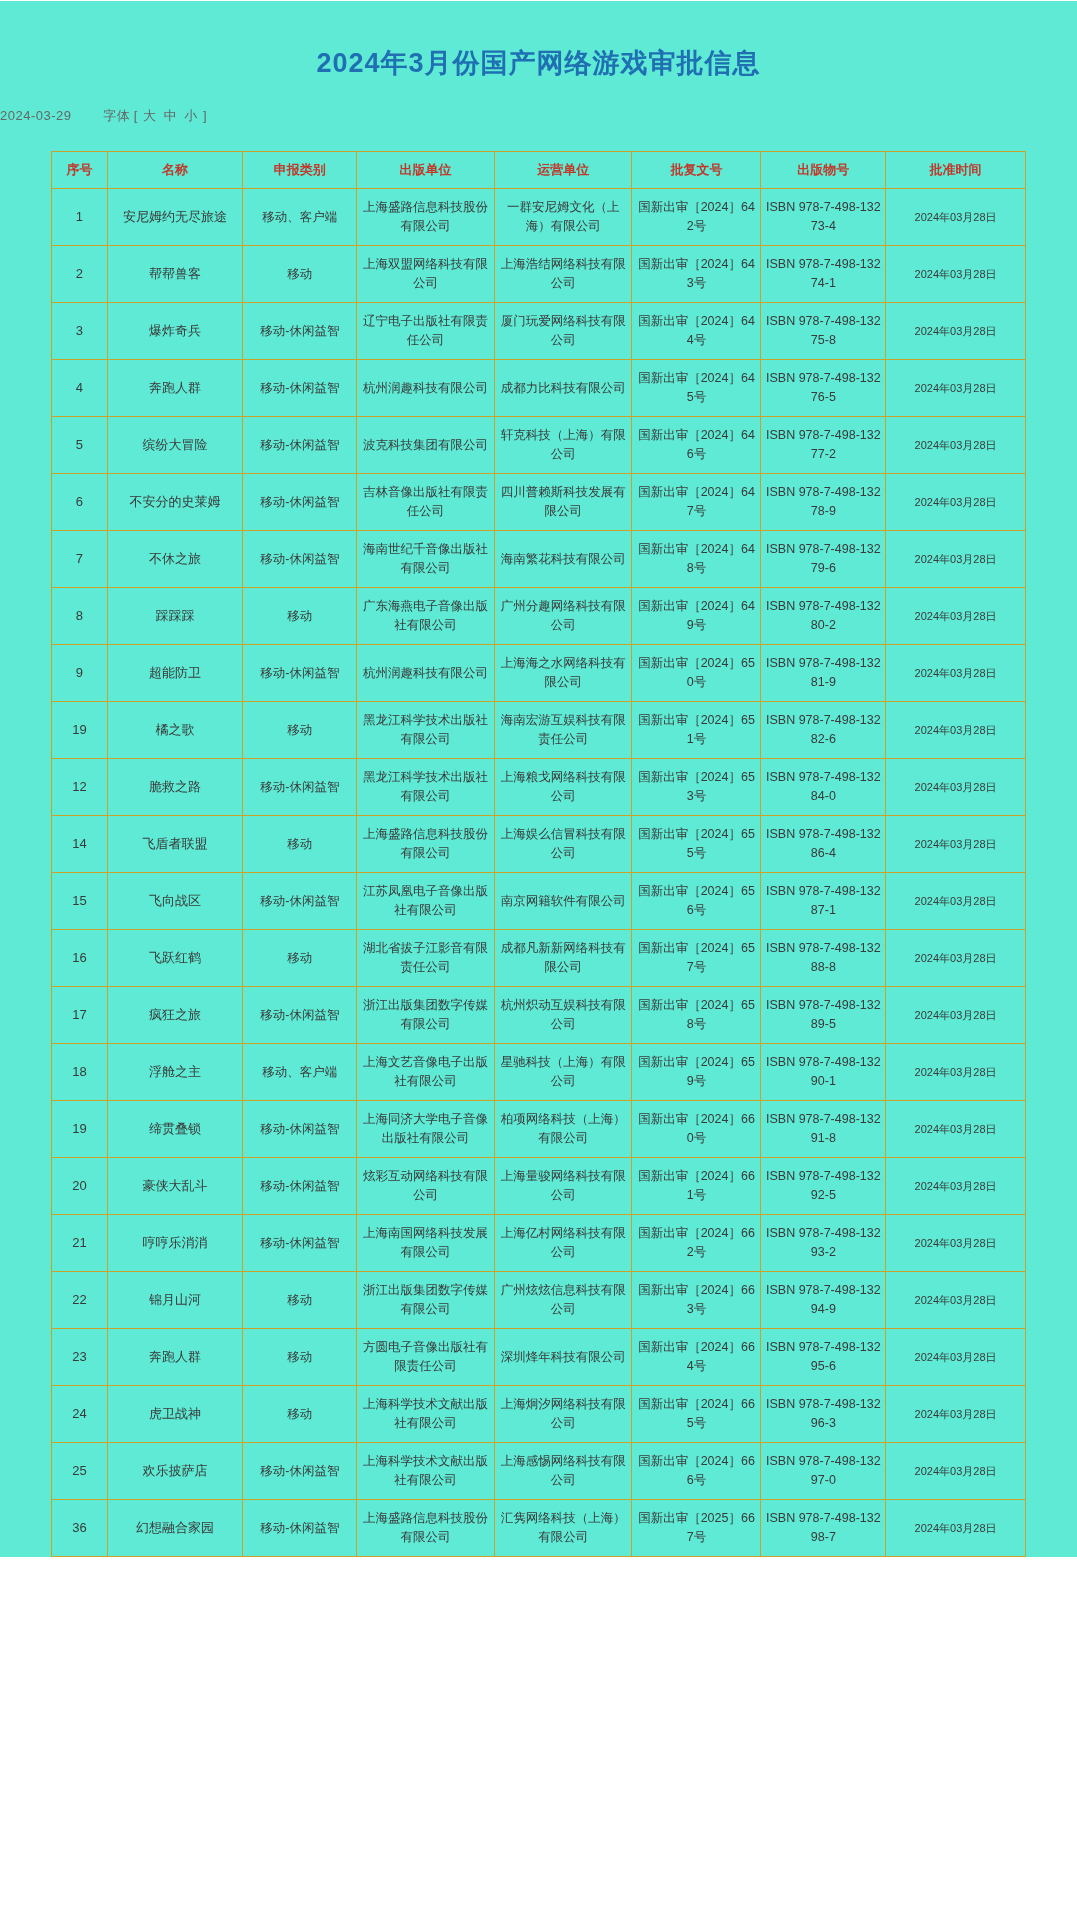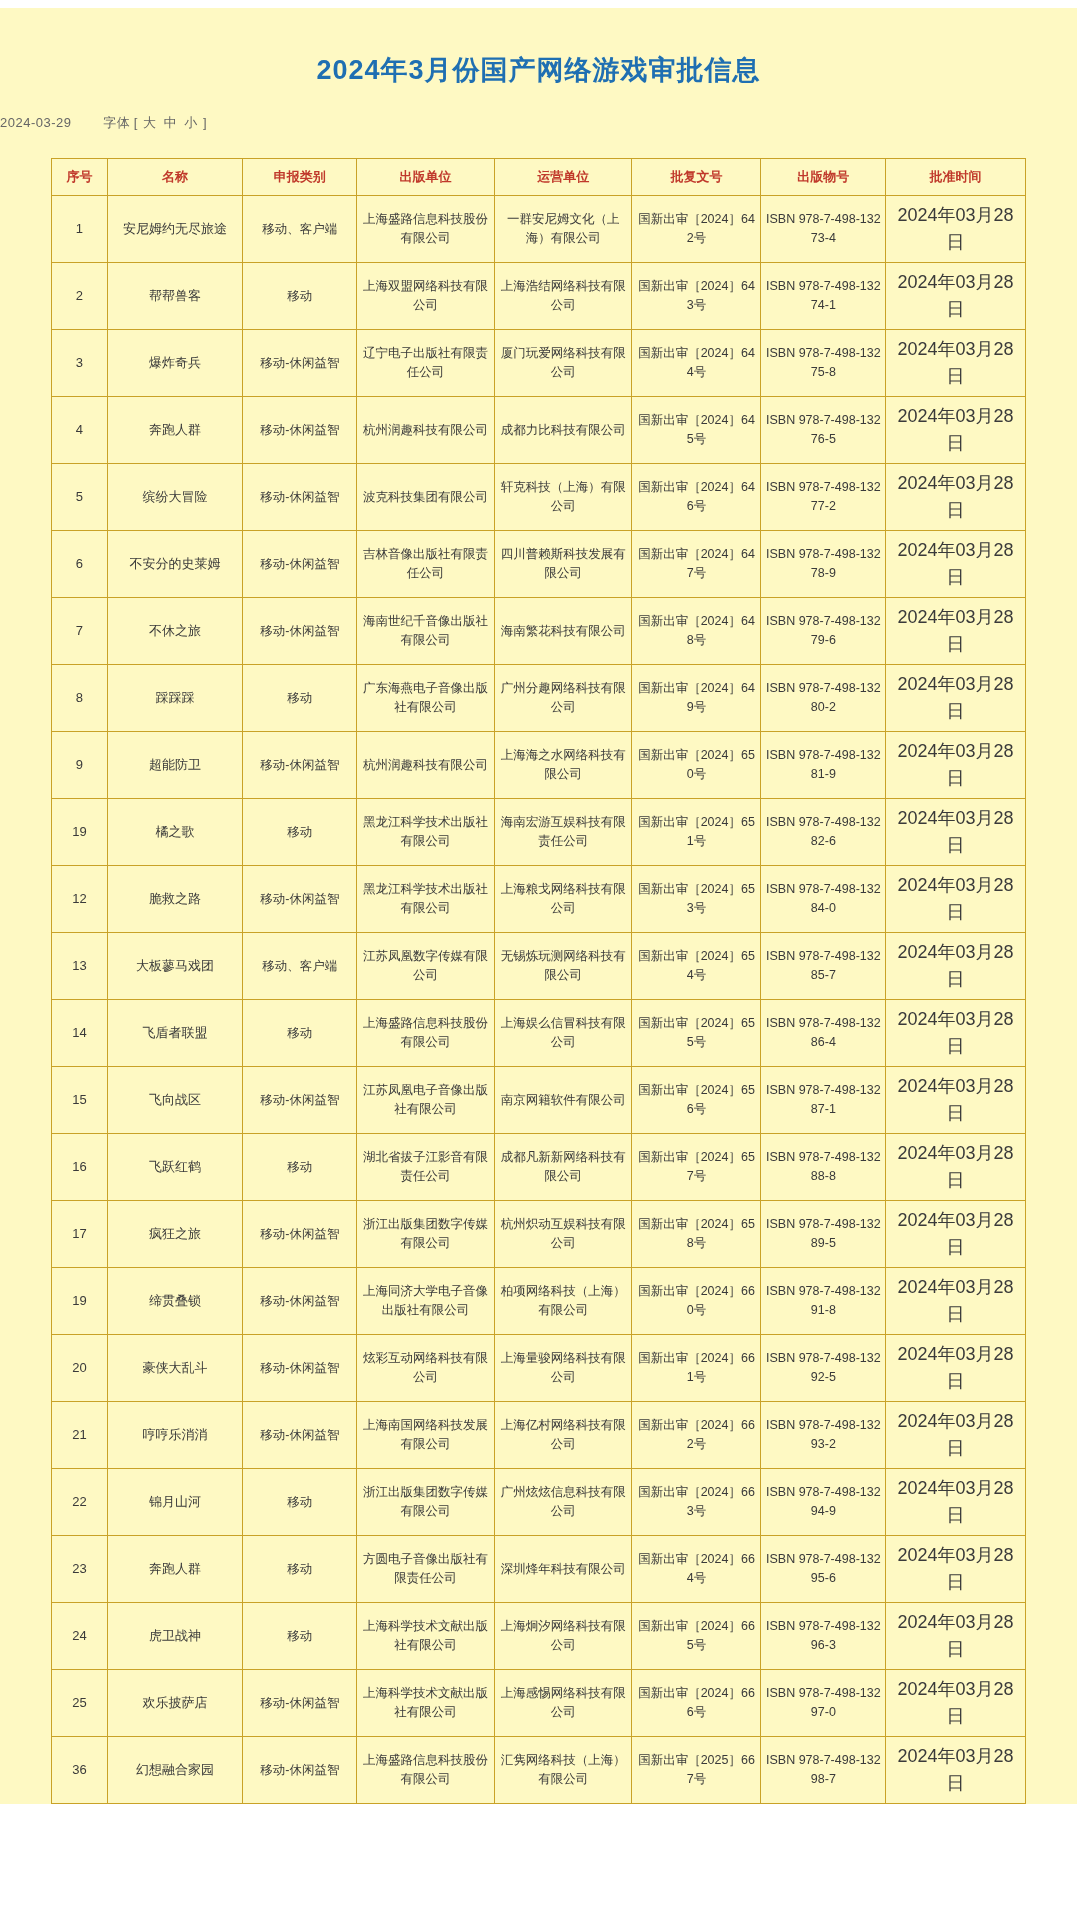--- a/index.html
+++ b/index.html
@@ -7,22 +7,22 @@
     padding: 0;
     background: #ffffff;
   }
   body {
     width: 1077px;
     font-family: "Liberation Sans", sans-serif;
     color: #333;
   }
   .page {
     width: 1077px;
-    margin: 8px auto;
-    background: #fef9c3;
+    margin: 1px auto;
+    background: #5eead4;
     position: relative;
   }
   .title {
     text-align: center;
     color: #1f6fb2;
     font-size: 27px;
     font-weight: bold;
     padding-top: 44px;
     letter-spacing: 1px;
   }
@@ -54,21 +54,21 @@
   }
   table.reg th {
     color: #c0392b;
     font-weight: bold;
     height: 26px;
     padding: 5px 3px;
     font-size: 13px;
   }
   table.reg td.seq { font-size: 13px; }
   table.reg td.name { font-size: 13px; }
-  table.reg td.date { font-size: 18px; }
+  table.reg td.date { font-size: 11px; }
   col.c-seq { width: 52px; }
   col.c-name { width: 126px; }
   col.c-type { width: 106px; }
   col.c-pub { width: 128px; }
   col.c-op { width: 128px; }
   col.c-doc { width: 120px; }
   col.c-isbn { width: 116px; }
   col.c-approve { width: 130px; }
   .row-tall td { height: 44px; }
 </style>
@@ -217,30 +217,20 @@
           <td class="seq">12</td>
           <td class="name">脆救之路</td>
           <td class="type">移动-休闲益智</td>
           <td class="publisher">黑龙江科学技术出版社有限公司</td>
           <td class="operator">上海粮戈网络科技有限公司</td>
           <td class="doc">国新出审［2024］653号</td>
           <td class="isbn">ISBN 978-7-498-13284-0</td>
           <td class="date">2024年03月28日</td>
         </tr>
         <tr class="row-tall">
-          <td class="seq">13</td>
-          <td class="name">大板蓼马戏团</td>
-          <td class="type">移动、客户端</td>
-          <td class="publisher">江苏凤凰数字传媒有限公司</td>
-          <td class="operator">无锡炼玩测网络科技有限公司</td>
-          <td class="doc">国新出审［2024］654号</td>
-          <td class="isbn">ISBN 978-7-498-13285-7</td>
-          <td class="date">2024年03月28日</td>
-        </tr>
-        <tr class="row-tall">
           <td class="seq">14</td>
           <td class="name">飞盾者联盟</td>
           <td class="type">移动</td>
           <td class="publisher">上海盛路信息科技股份有限公司</td>
           <td class="operator">上海娱么信冒科技有限公司</td>
           <td class="doc">国新出审［2024］655号</td>
           <td class="isbn">ISBN 978-7-498-13286-4</td>
           <td class="date">2024年03月28日</td>
         </tr>
         <tr class="row-tall">
@@ -267,20 +257,30 @@
           <td class="seq">17</td>
           <td class="name">疯狂之旅</td>
           <td class="type">移动-休闲益智</td>
           <td class="publisher">浙江出版集团数字传媒有限公司</td>
           <td class="operator">杭州炽动互娱科技有限公司</td>
           <td class="doc">国新出审［2024］658号</td>
           <td class="isbn">ISBN 978-7-498-13289-5</td>
           <td class="date">2024年03月28日</td>
         </tr>
         <tr class="row-tall">
+          <td class="seq">18</td>
+          <td class="name">浮舱之主</td>
+          <td class="type">移动、客户端</td>
+          <td class="publisher">上海文艺音像电子出版社有限公司</td>
+          <td class="operator">星驰科技（上海）有限公司</td>
+          <td class="doc">国新出审［2024］659号</td>
+          <td class="isbn">ISBN 978-7-498-13290-1</td>
+          <td class="date">2024年03月28日</td>
+        </tr>
+        <tr class="row-tall">
           <td class="seq">19</td>
           <td class="name">缔贯叠锁</td>
           <td class="type">移动-休闲益智</td>
           <td class="publisher">上海同济大学电子音像出版社有限公司</td>
           <td class="operator">柏项网络科技（上海）有限公司</td>
           <td class="doc">国新出审［2024］660号</td>
           <td class="isbn">ISBN 978-7-498-13291-8</td>
           <td class="date">2024年03月28日</td>
         </tr>
         <tr class="row-tall">

